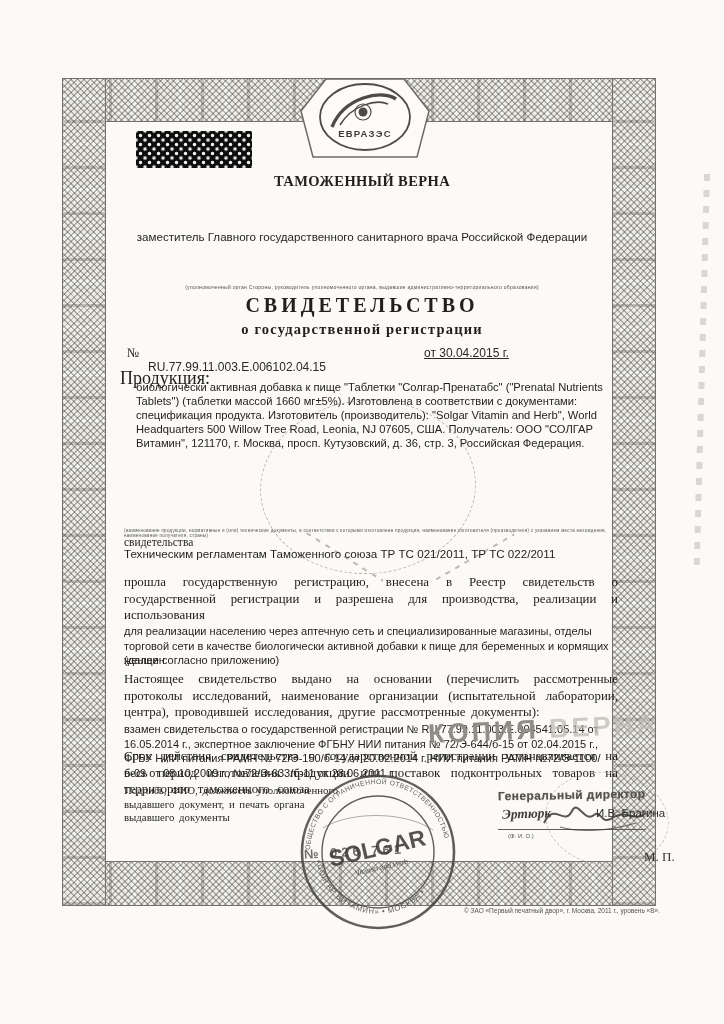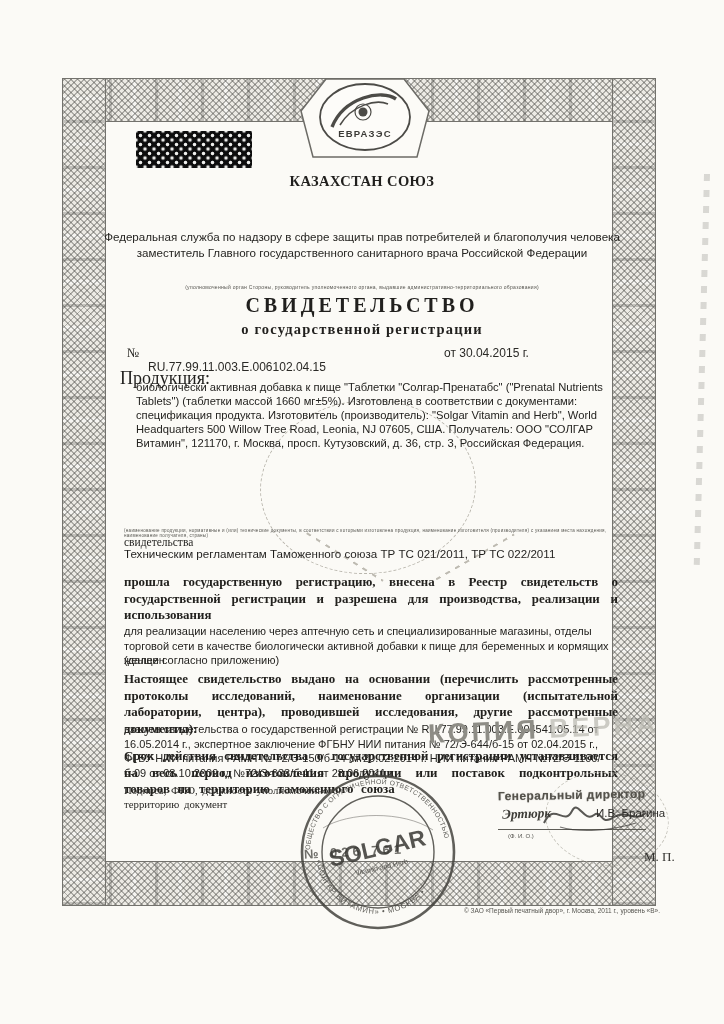--- a/index.html
+++ b/index.html
@@ -47,21 +47,21 @@
   .union{left:82px;top:173px;width:560px;font-size:14.5px;font-weight:bold;line-height:17.5px;letter-spacing:.4px;z-index:2;}
   .authority{left:92px;top:229px;width:540px;font-size:11.6px;line-height:16px;color:#262522;z-index:2;}
   .micronote{font-size:5px;color:#55544f;letter-spacing:.3px;z-index:2;}
   .title-main{left:122px;top:294px;width:480px;font-size:20px;font-weight:bold;letter-spacing:4px;z-index:2;}
   .title-sub{left:122px;top:321px;width:480px;font-size:14.5px;font-weight:bold;letter-spacing:1.2px;z-index:2;}
   .regrow{z-index:2;font-size:12px;color:#2a2926;}
   .prod-label{left:120px;top:368px;font-size:18px;z-index:2;}
   .prod-text{left:136px;top:381px;width:494px;font-size:11.2px;line-height:13.9px;color:#242320;z-index:2;}
   .conform-label{left:124px;top:536px;font-size:11.5px;z-index:2;}
   .conform-text{left:124px;top:547px;width:494px;font-size:11.6px;z-index:2;}
-  .para-serif{width:494px;font-size:12.9px;font-weight:700;line-height:16.6px;text-align:justify;word-spacing:.42em;color:#22211e;z-index:2;}
+  .para-serif{width:494px;font-size:12.9px;font-weight:400;line-height:16.6px;text-align:justify;word-spacing:.42em;color:#22211e;z-index:2;}
   .para-sans{width:494px;font-size:11px;line-height:14.6px;color:#242320;z-index:2;}
   .signnote{left:124px;top:784px;width:278px;font-size:10.8px;line-height:13.6px;word-spacing:.18em;z-index:2;color:#2a2926;}
   .watermark{
     left:260px;top:400px;width:214px;height:172px;
     border:1.5px dashed #b9b6ad;border-radius:50%;
     transform:rotate(-4deg);z-index:0;
   }
   .wm-line{background:repeating-linear-gradient(90deg,#bdbab1 0 5px,transparent 5px 11px);height:1.5px;z-index:0;}
   .copy-stamp{
     left:428px;top:714px;font-size:27px;font-weight:bold;letter-spacing:3px;
@@ -105,34 +105,33 @@
     <ellipse cx="69" cy="40" rx="45" ry="33" fill="#fdfcf9" stroke="#4c4b47" stroke-width="1.8"></ellipse>
     <path d="M36,50 C48,20 86,12 100,22" fill="none" stroke="#4c4b47" stroke-width="3.4"></path>
     <path d="M44,48 C56,28 80,22 92,27" fill="none" stroke="#4c4b47" stroke-width="1.6"></path>
     <circle cx="67" cy="35" r="4.5" fill="#4c4b47"></circle>
     <circle cx="67" cy="35" r="8" fill="none" stroke="#4c4b47" stroke-width="1.2"></circle>
     <text x="69" y="60" text-anchor="middle" font-size="9.5" font-weight="bold" letter-spacing="1.2" fill="#3c3b37">ЕВРАЗЭС</text>
   </svg>
 </div>
 
 <div class="abs serif center union">
-  <div>КАЗАХСТАН СОЮЗ</div>
+  <div>ТАМОЖЕННЫЙ ВЕРНА</div>
 </div>
 <div class="abs center authority">
-  <div>Федеральная служба по надзору в сфере защиты прав потребителей и благополучия человека</div>
   <div>заместитель Главного государственного санитарного врача Российской Федерации</div>
 </div>
 <div class="abs center micronote" style="left:122px;top:284px;width:480px;">(уполномоченный орган Стороны, руководитель уполномоченного органа, выдавшие административно-территориального образования)</div>
 
 <div class="abs serif center title-main">СВИДЕТЕЛЬСТВО</div>
 <div class="abs serif center title-sub">о государственной регистрации</div>
 
 <div class="abs serif regrow" style="left:127px;top:345px;font-size:13px;">№</div>
 <div class="abs regrow" style="left:148px;top:360px;">RU.77.99.11.003.E.006102.04.15</div>
-<div class="abs regrow" style="left:444px;top:346px;">от 30.04.2015 г.</div>
+<div class="abs regrow" style="left:424px;top:346px;text-decoration:underline;">от 30.04.2015 г.</div>
 
 <div class="abs serif prod-label">Продукция:</div>
 <div class="abs prod-text">биологически активная добавка к пище "Таблетки "Солгар-Пренатабс" ("Prenatal Nutrients Tablets") (таблетки массой 1660 мг±5%). Изготовлена в соответствии с документами: спецификация продукта. Изготовитель (производитель): "Solgar Vitamin and Herb", World Headquarters 500 Willow Tree Road, Leonia, NJ 07605, США. Получатель: ООО "СОЛГАР Витамин", 121170, г. Москва, просп. Кутузовский, д. 36, стр. 3, Российская Федерация.</div>
 <div class="abs micronote" style="left:124px;top:528px;width:494px;font-size:4.5px;">(наименование продукции, нормативные и (или) технические документы, в соответствии с которыми изготовлена продукция, наименование изготовителя (производителя) с указанием места нахождения, наименование получателя, страны)</div>
 
 <div class="abs watermark"></div>
 <div class="abs wm-line" style="left:300px;top:556px;width:90px;transform:rotate(32deg);"></div>
 <div class="abs wm-line" style="left:430px;top:556px;width:90px;transform:rotate(-30deg);"></div>
 <div class="abs margin-dashes"></div>
 
@@ -148,21 +147,22 @@
 
 <div class="abs copy-stamp">
   <span class="w1">КОПИЯ</span>
   <span class="w2">ВЕРНА</span>
 </div>
 
 <div class="abs serif para-serif" style="left:124px;top:748px;word-spacing:.34em;">Срок действия свидетельства о государственной регистрации устанавливается на весь период изготовления продукции или поставок подконтрольных товаров на территорию таможенного союза</div>
 
 <div class="abs serif signnote">
   <div>Подпись, ФИО, должность уполномоченного</div>
-  <div>территорию документ</div>
+  <div>выдавшего документ, и печать органа</div>
+  <div>выдавшего документы</div>
 </div>
 
 <div class="abs gendir">Генеральный директор</div>
 <div class="abs signer-name">Эртюрк</div>
 <div class="abs" style="left:540px;top:793px;z-index:4;">
   <svg width="110" height="42" viewBox="0 0 110 42">
     <path d="M4,30 C14,8 24,34 32,18 C38,6 44,30 54,22 C62,16 60,34 74,24 C86,16 94,30 106,20" fill="none" stroke="#3c3b37" stroke-width="2" opacity=".85"></path>
     <path d="M20,34 C40,40 70,38 96,30" fill="none" stroke="#3c3b37" stroke-width="1.2" opacity=".7"></path>
   </svg>
 </div>

